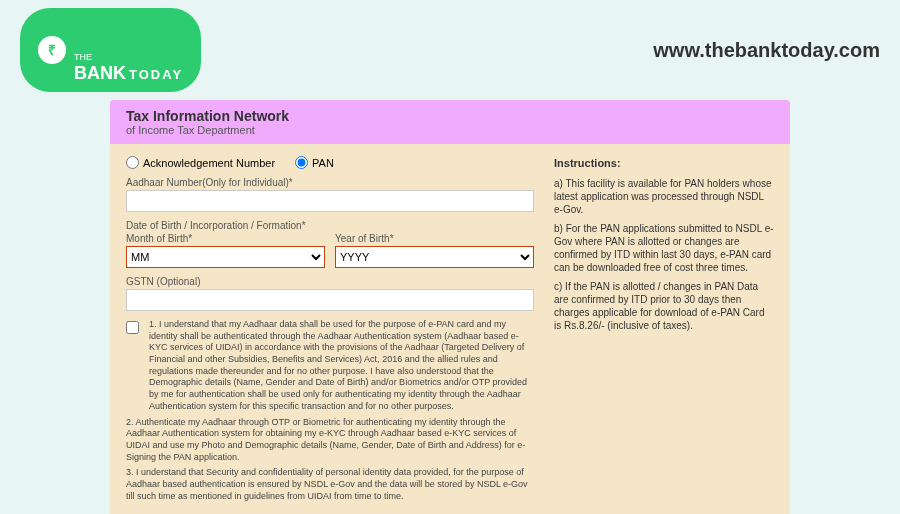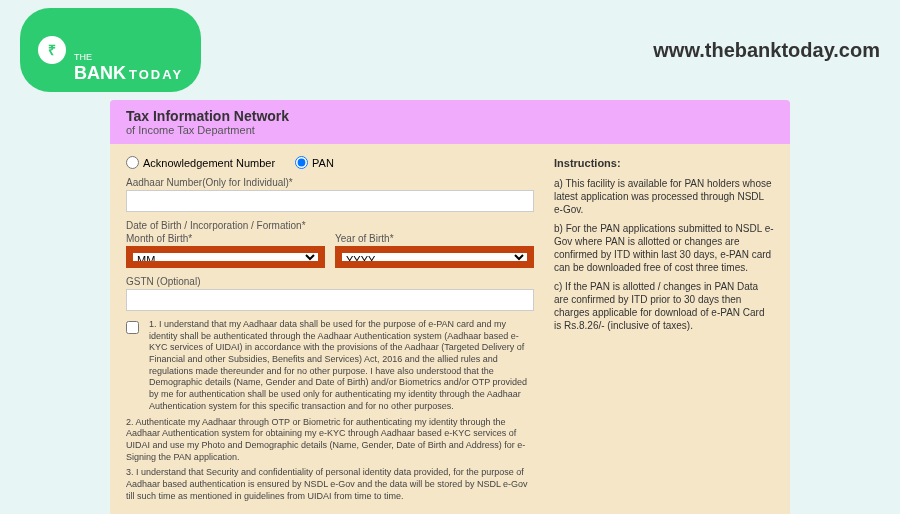--- a/index.html
+++ b/index.html
@@ -198,21 +198,21 @@
       gap: 10px;
     }
 
     .date-field {
       flex: 1;
     }
 
     .date-select {
       width: 100%;
       height: 22px;
-      border: 7px solid #c2410c;
+      border: 1px solid #c2410c;
       background: white;
       font-size: 11px;
     }
 
     
     .terms-section {
       margin: 6px 0;
       font-size: 9px;
       color: #444;
       line-height: 1.3;

